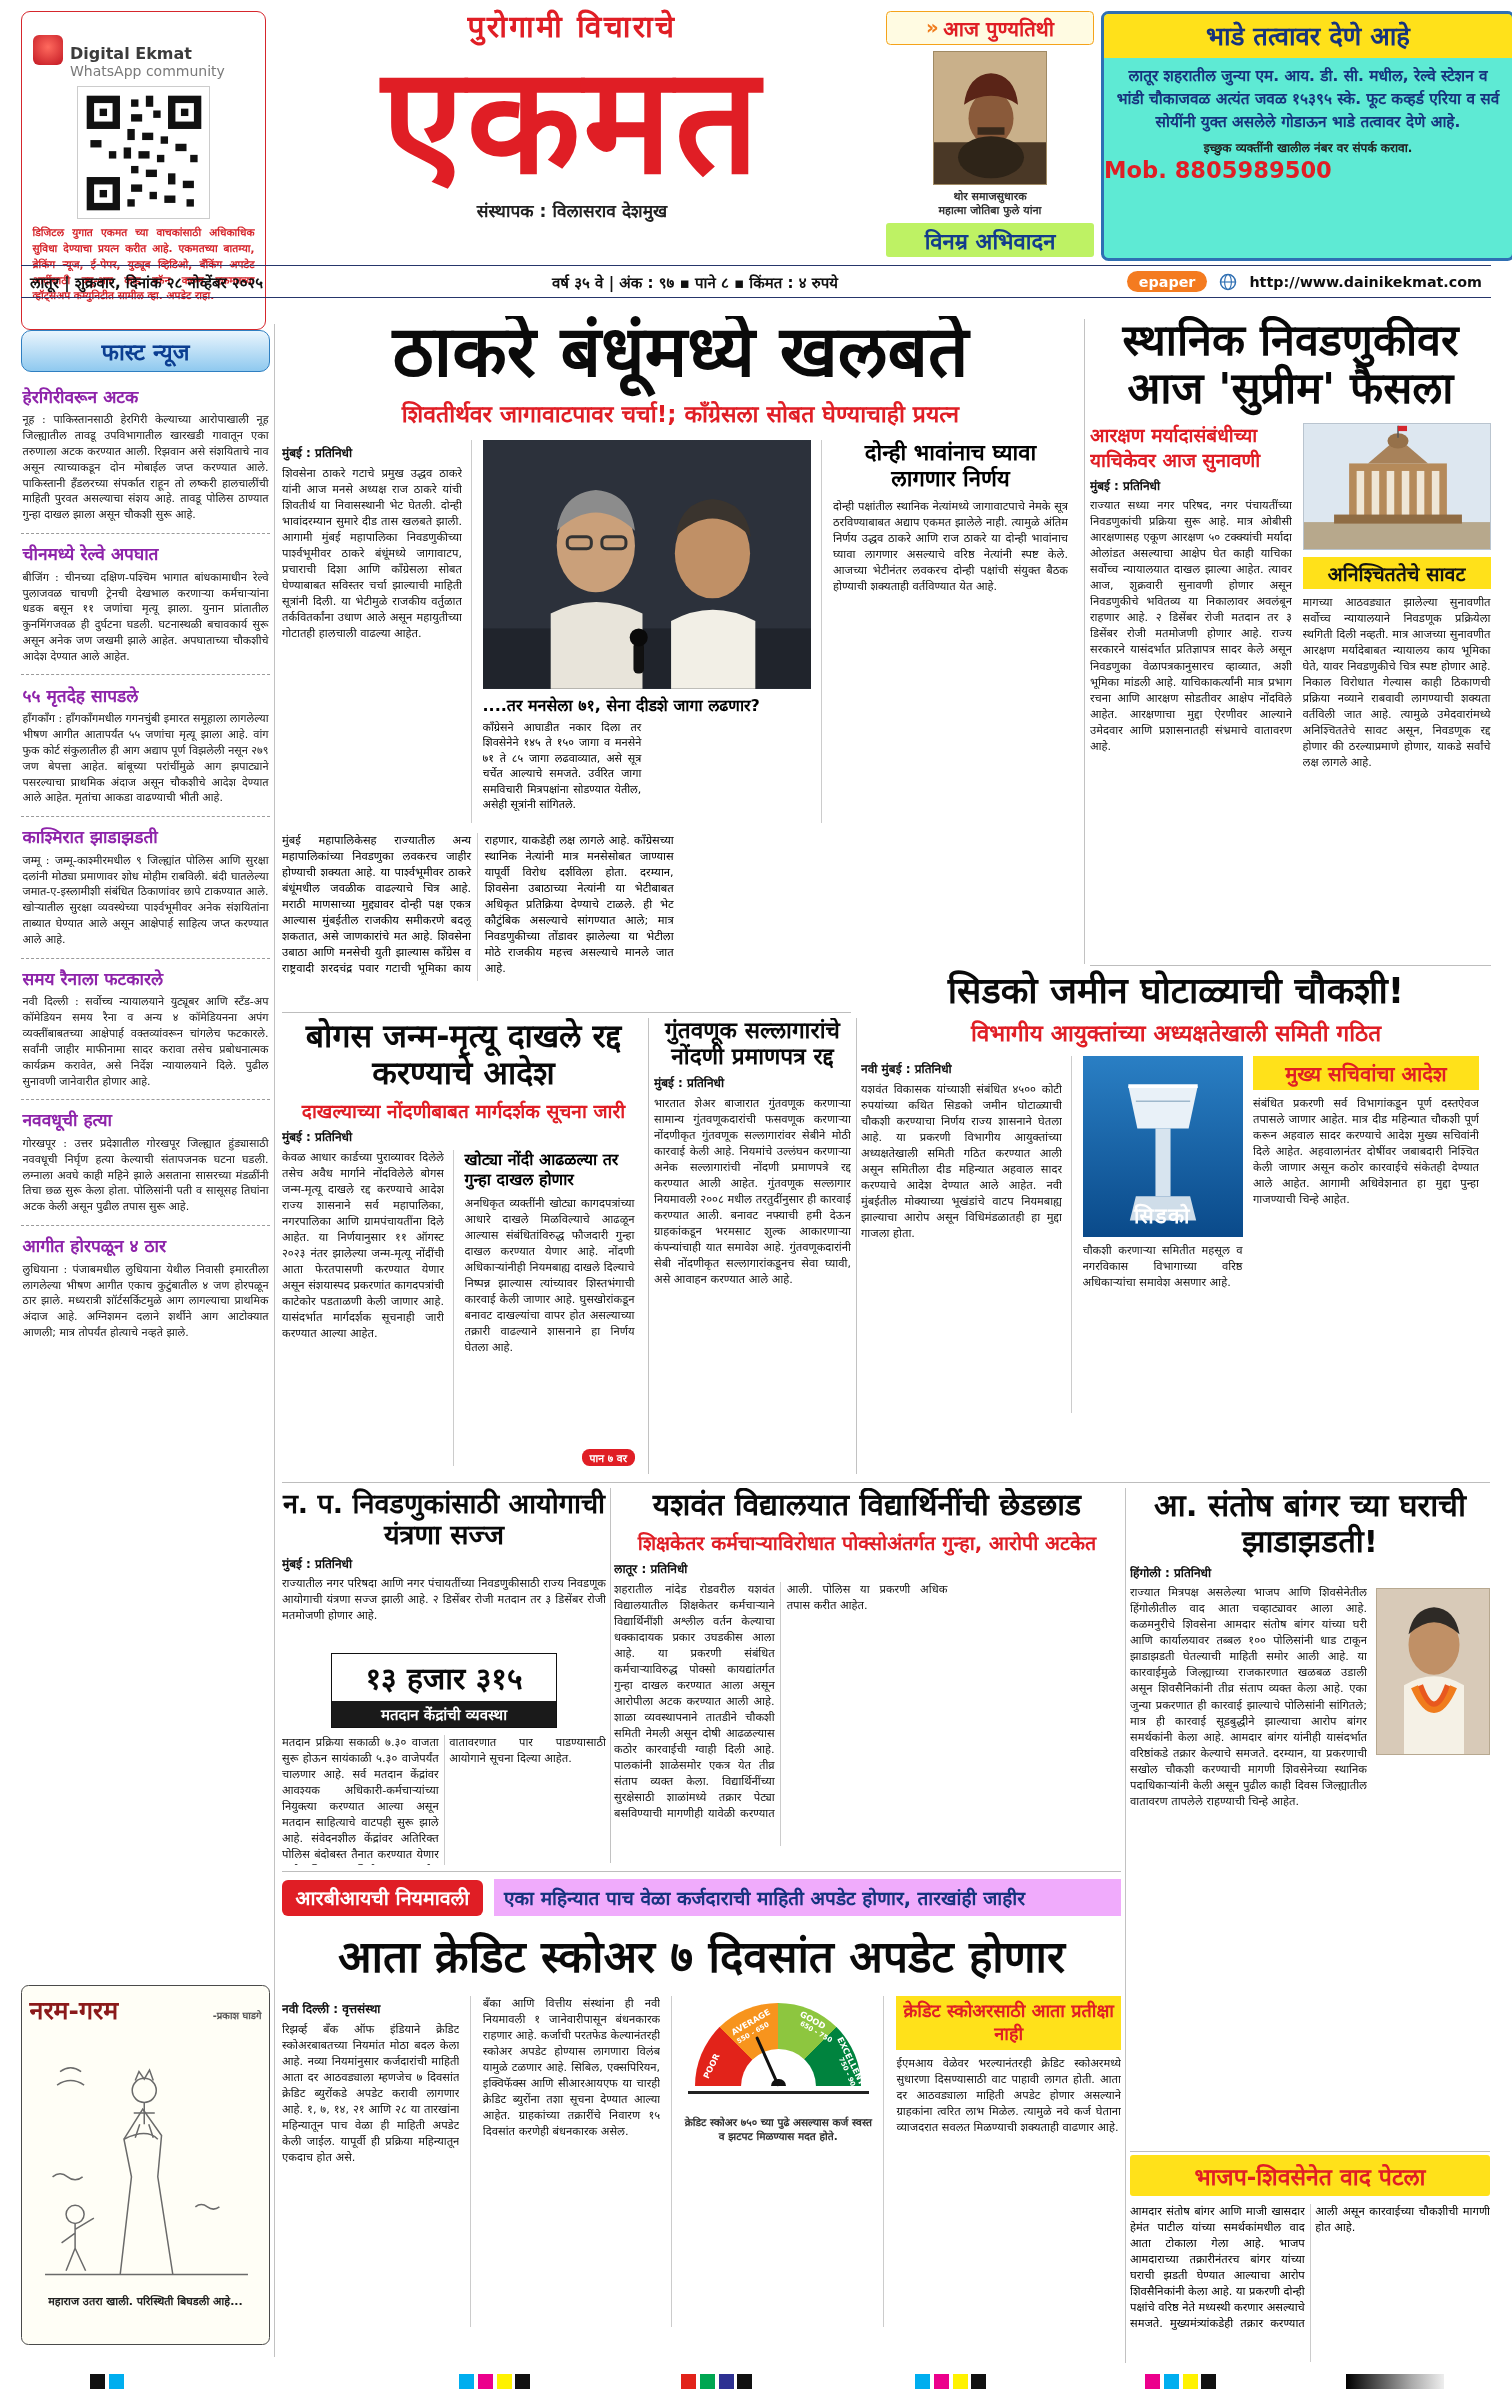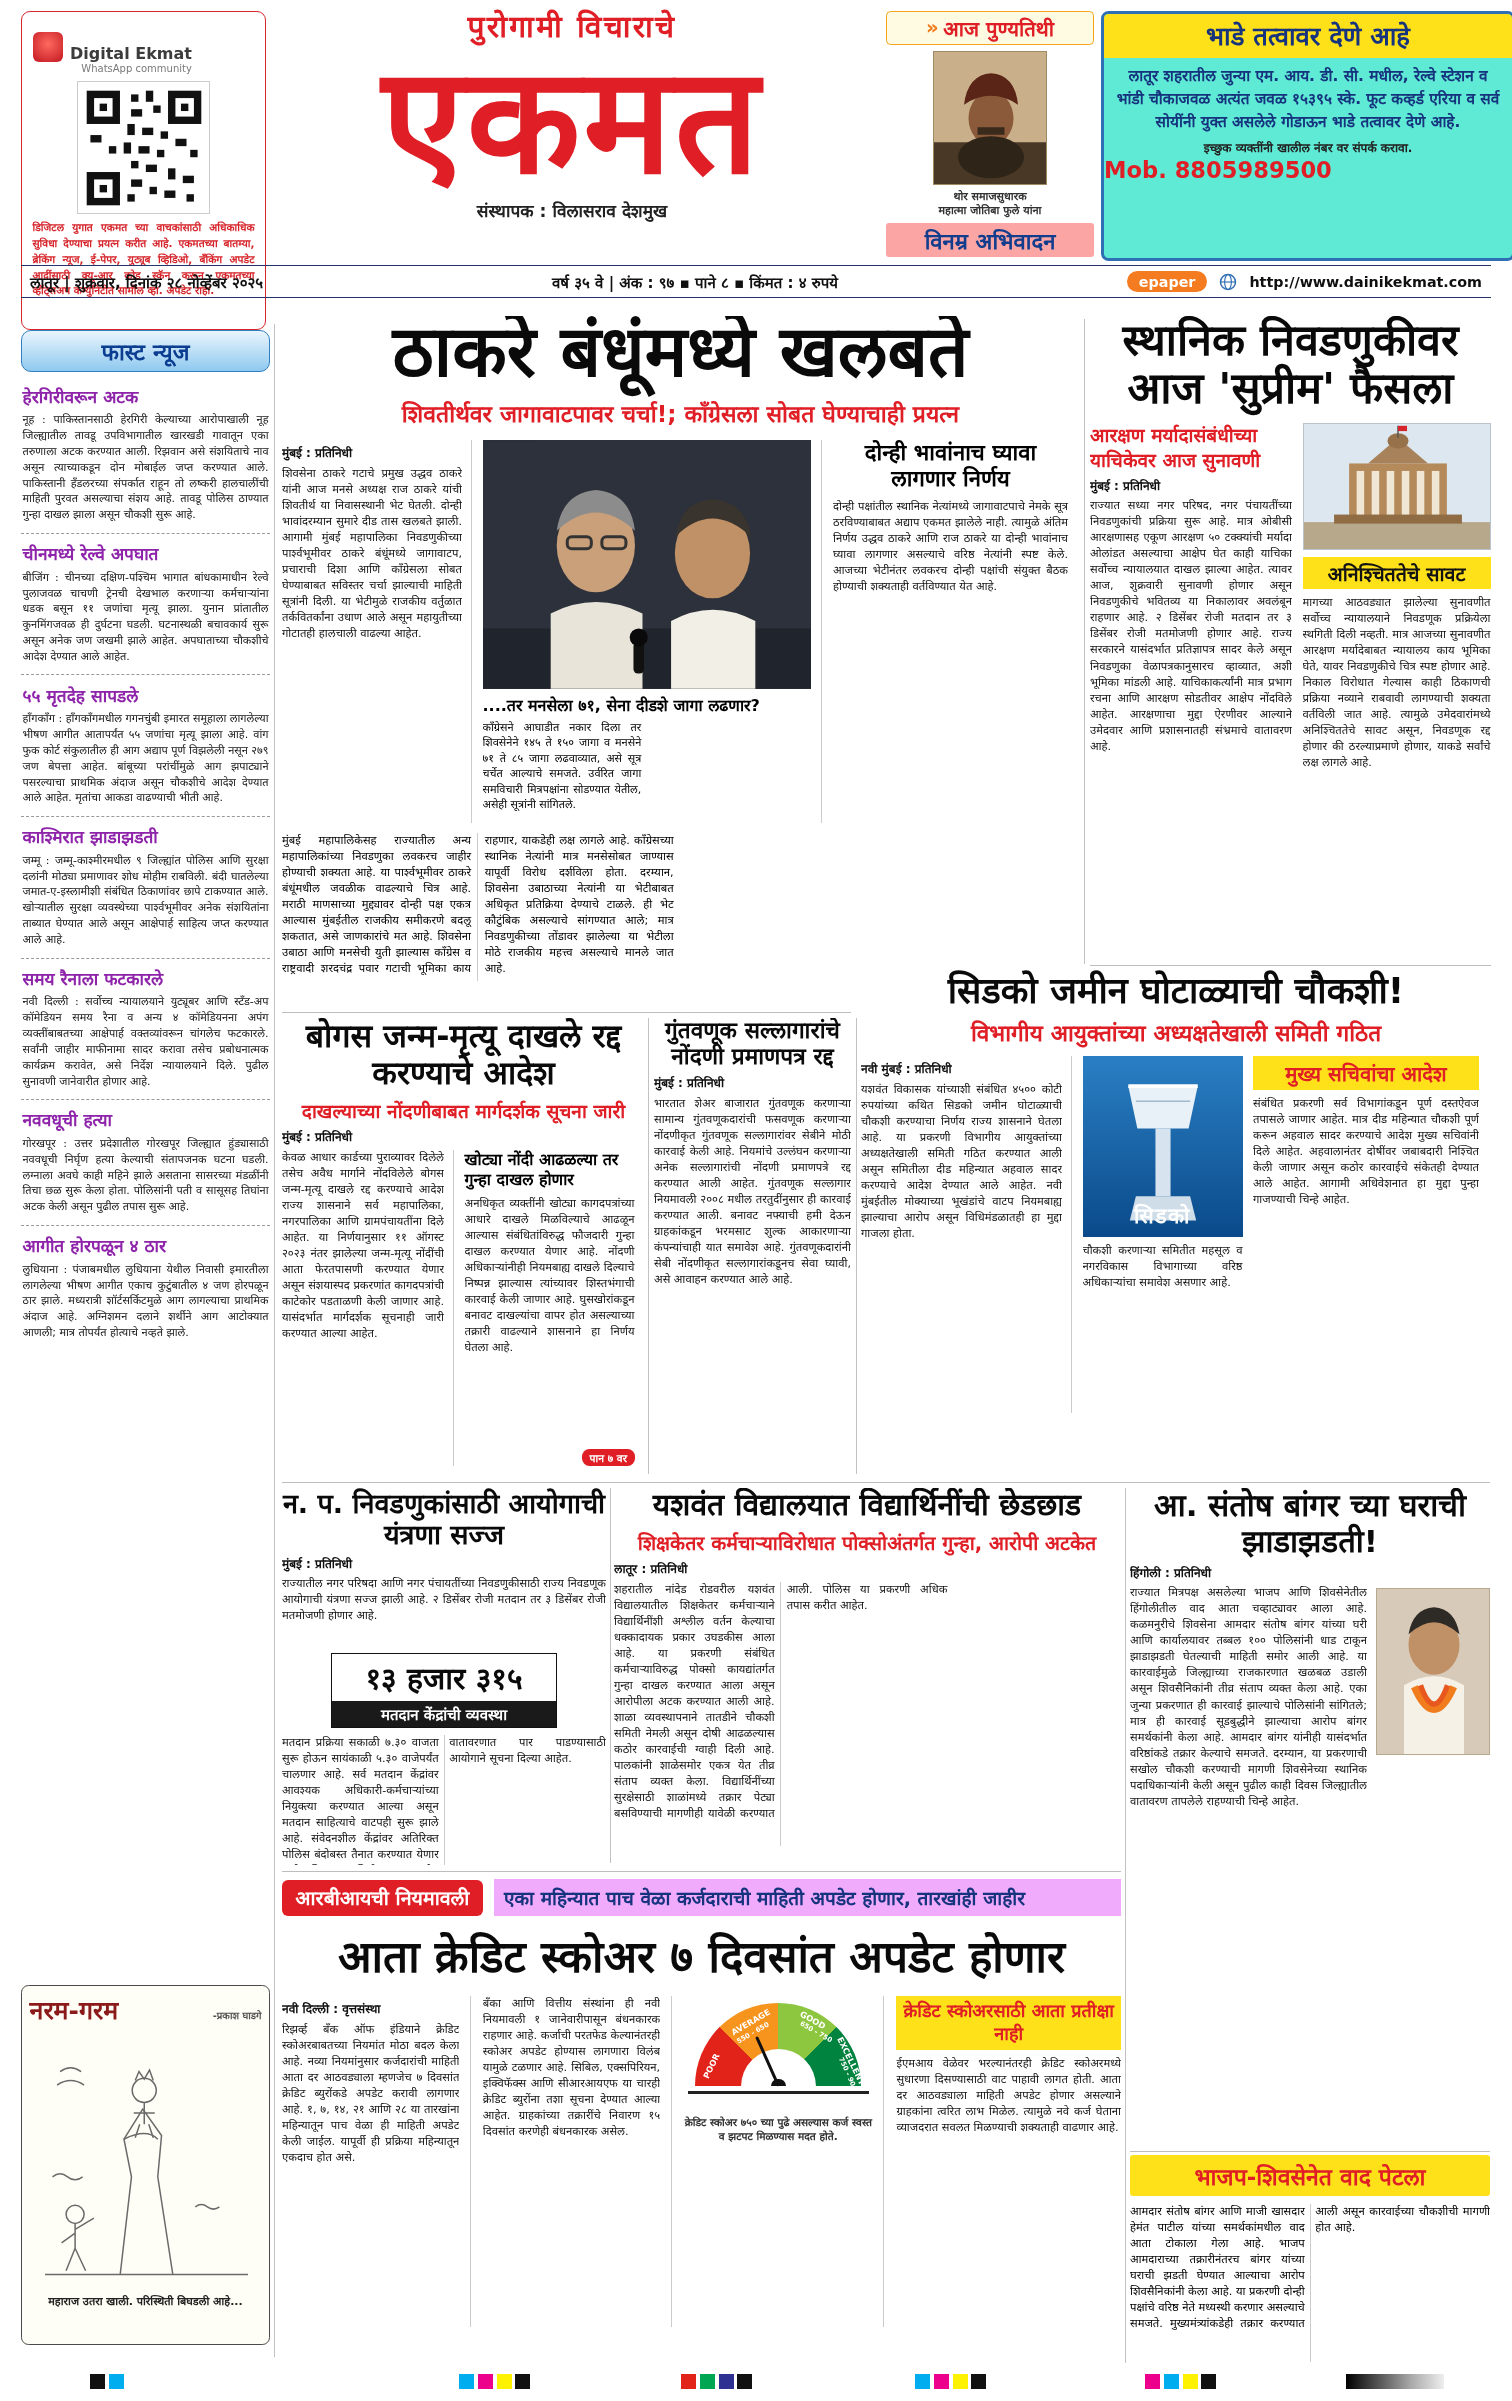--- a/index.html
+++ b/index.html
@@ -10,36 +10,36 @@
   .byline { font-weight:bold; font-size:12px; color:#111; margin:4.5px 0; }
   .redsub { color:#e01e25; font-weight:800; }
   .vr { position:absolute; width:0.8px; background:#c2c2c2; }
   .hr { position:absolute; height:0.8px; background:#bdbdbd; }
 
   
   #qr-box { left:21px; top:10.5px; width:245px; height:319px; border:1.5px solid #d6262c; border-radius:9px; padding:9px 10.5px; }
   .brand-row { display:flex; align-items:center; gap:7.5px; }
   .brand-logo { width:30px; height:30px; border-radius:6px; background:radial-gradient(circle at 50% 40%, #ff6a5e, #c21722); flex:0 0 auto; }
   .brand-name { font-weight:800; font-size:16px; color:#3c3c3c; line-height:1.15;margin-top:24px; }
-  .brand-sub { font-size:10px; color:#7a7a7a;text-align:right; }
+  .brand-sub { font-size:14px; color:#7a7a7a;text-align:right; }
   .qr-wrap { width:133px; height:133px; margin:7.5px auto 6px; border:0.8px solid #ccc; padding:4.5px; background:#fff; }
   .qr-note { font-size:10.5px; color:#d6262c; font-weight:600; line-height:1.5; text-align:justify; }
 
   #masthead-block { left:280px; top:4.5px; width:584px; text-align:center; }
   .mast-tagline { color:#e01e25; font-weight:800; font-size:30px; letter-spacing:2.3px; }
   .mast-title { color:#e01e25; font-weight:800; font-size:148px; line-height:1.02; letter-spacing:3px; }
   .mast-founder { color:#222; font-weight:700; font-size:17.3px; margin-top:3px; }
 
   #obituary { left:886px; top:10.5px; width:208px; height:250px; }
   .obit-kicker { display:flex; align-items:center; justify-content:center; gap:4.5px; background:#fffbe2; border:1.5px solid #f5a31a; border-radius:4.5px; padding:2.3px 3px; }
   .obit-kicker .chev { color:#f07c1d; font-weight:800; font-size:19.6px; }
   .obit-kicker .ktxt { color:#e01e25; font-weight:800; font-size:20.3px; }
   .obit-photo { width:114px; height:134px; margin:6px auto 4.5px; background:#c9b08a; position:relative; overflow:hidden; border:0.8px solid #a08a64; }
   .obit-cap { text-align:center; font-size:11px; font-weight:700; color:#333; line-height:1.3; }
-  .obit-salute { background:#fca5a5; color:#123c8c; font-weight:800; font-size:22px; text-align:center; padding:2.3px 0; margin-top:4.5px; border-radius:3px; }
+  .obit-salute { background:#bef264; color:#123c8c; font-weight:800; font-size:22px; text-align:center; padding:2.3px 0; margin-top:4.5px; border-radius:3px; }
 
   #ad-box { left:1101px; top:10.5px; width:414px; height:250px; border:3px solid #2f6fb3; border-radius:7.5px; overflow:hidden; background:#5eead4; }
   .ad-title { background:#ffe11a; color:#16337e; font-weight:800; font-size:25.6px; text-align:center; padding:4.5px 0; }
   .ad-body { padding:7.5px 12px 4.5px; color:#16337e; font-weight:700; font-size:15.4px; line-height:1.5; text-align:center; }
   .ad-contact { font-size:12px; font-weight:700; color:#222; text-align:center; }
   .ad-mobile { color:#e01e25; font-weight:800; font-size:22.6px; text-align:left; margin-top:1.5px; }
 
   #dateline { left:21px; top:265px; width:1470px; height:33px; border-top:1.5px solid #26366b; border-bottom:1.5px solid #26366b; display:flex; align-items:center; gap:12px; padding:0 9px; font-size:15px; font-weight:700; color:#101010; }
   .dl-center { flex:1; text-align:center; }
   .epaper-pill { background:#f47b20; color:#fff; font-weight:800; font-size:14.3px; padding:2.3px 12px; border-radius:10.5px; cursor:pointer; }

